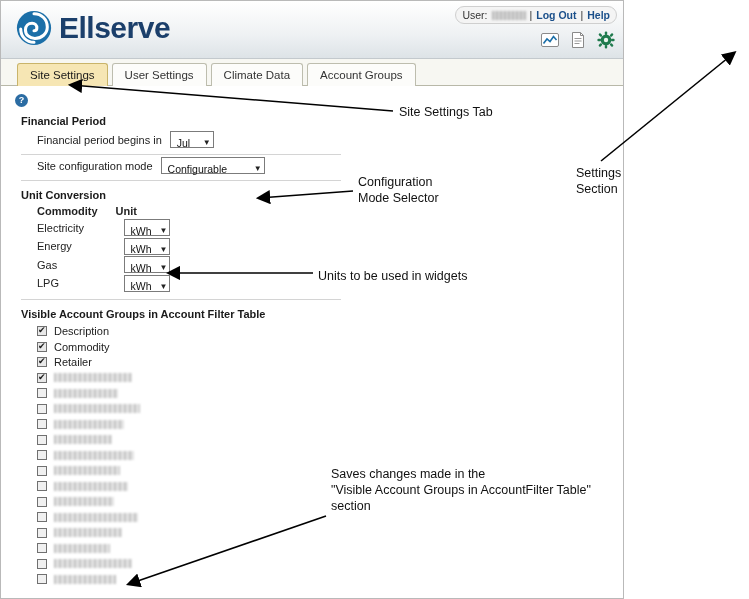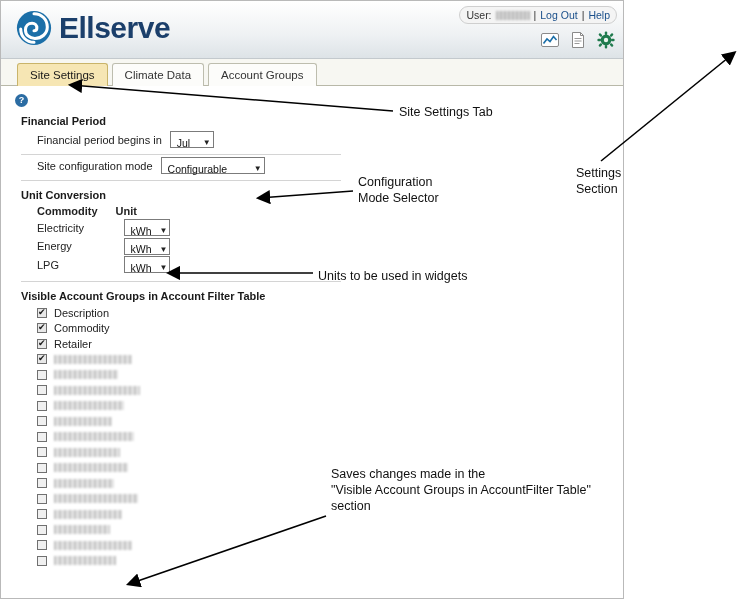--- a/index.html
+++ b/index.html
@@ -40,21 +40,21 @@
   .userbar {
     position: absolute; right: 6px; top: 5px;
     background: #f4f4f4;
     border: 1px solid #cfcfcf;
     border-radius: 9px;
     padding: 2px 6px;
     font-size: 10.5px;
     color: #333;
     display: flex; align-items: center; gap: 4px;
   }
-  .userbar a { color: #1a4f8a; text-decoration: none; }
+  .userbar a { color: #1a4f8a; text-decoration: none; font-weight: bold; }
   .user-blur {
     display: inline-block;
     width: 34px; height: 9px;
     background: repeating-linear-gradient(90deg,#b9b9b9 0 2px,#d8d8d8 2px 4px);
     filter: blur(1.2px);
     vertical-align: middle;
   }
   .header-icons {
     position: absolute; right: 8px; top: 30px;
     display: flex; align-items: center; gap: 10px;
@@ -245,20 +245,21 @@
             <rect x="2.2" y="12.2" width="2.4" height="3.6" rx="1" transform="rotate(45 3.4 14)"></rect>
           </g>
           <circle cx="9" cy="9" r="2.2" fill="#eaf4ee"></circle>
         </svg>
       </span>
     </div>
   </div>
 
   <div class="tabstrip">
     <div class="tab active">Site Settings</div>
+    <div class="tab">User Settings</div>
     <div class="tab">Climate Data</div>
     <div class="tab">Account Groups</div>
   </div>
 
   <div class="content">
 
     <div class="help-icon">?</div>
 
     <div class="section">
       <div class="section-title">Financial Period</div>
@@ -303,20 +304,29 @@
         <tr>
           <td>Energy</td>
           <td class="u">
             <span class="select w-unit">
               <span>kWh</span>
               <span class="caret">▼</span>
             </span>
           </td>
         </tr>
         <tr>
+          <td>Gas</td>
+          <td class="u">
+            <span class="select w-unit">
+              <span>kWh</span>
+              <span class="caret">▼</span>
+            </span>
+          </td>
+        </tr>
+        <tr>
           <td>LPG</td>
           <td class="u">
             <span class="select w-unit">
               <span>kWh</span>
               <span class="caret">▼</span>
             </span>
           </td>
         </tr>
       </tbody>
         </table>

